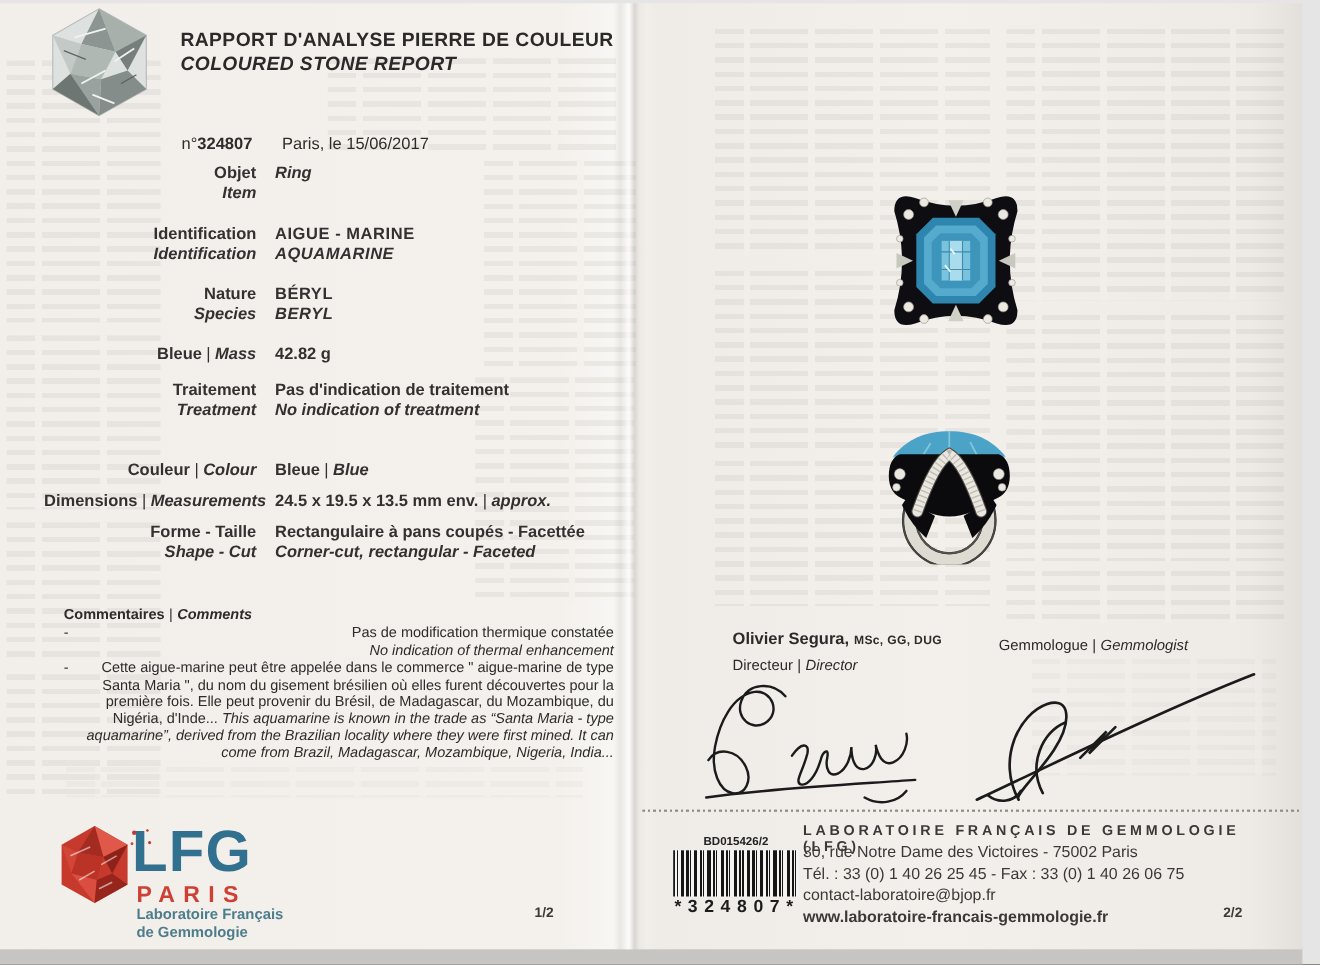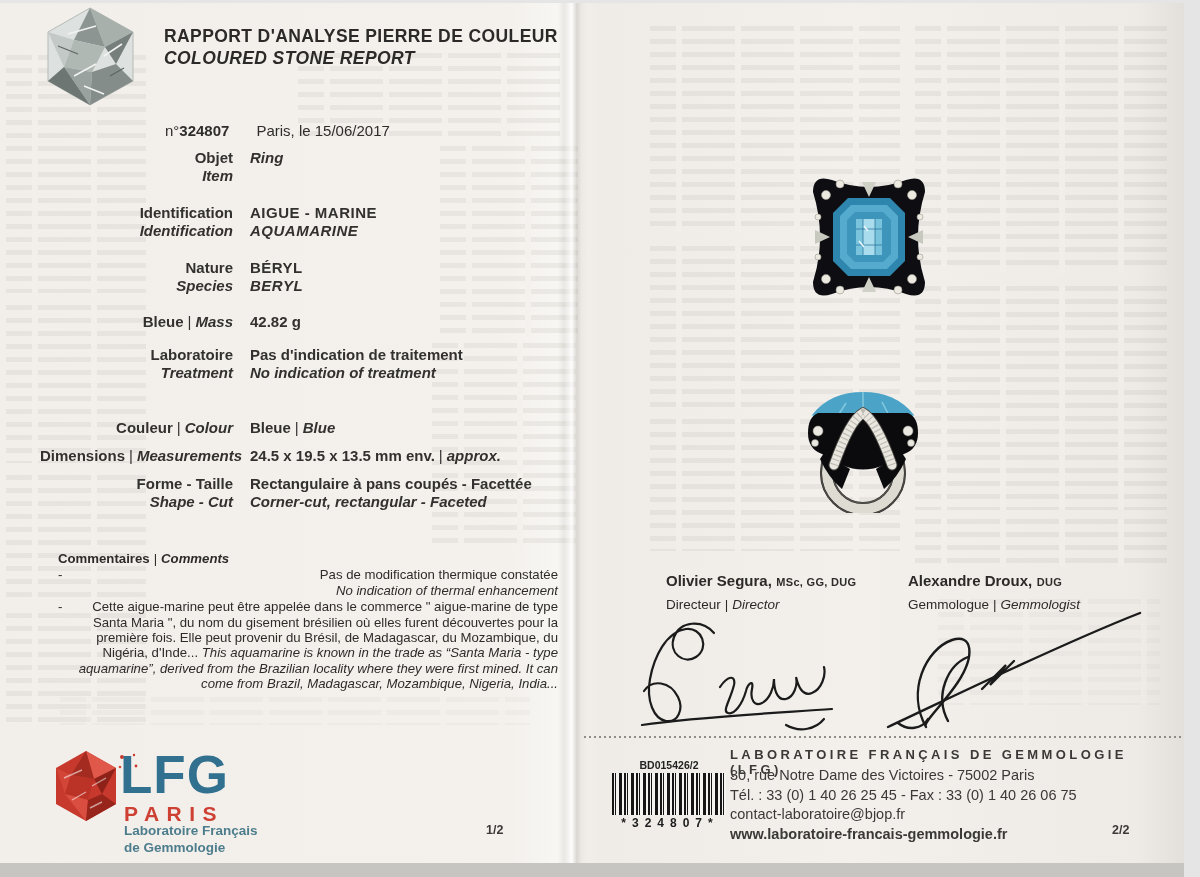--- a/index.html
+++ b/index.html
@@ -43,21 +43,21 @@
   .sig-name{font-size:15px;font-weight:700;color:#2c2a28;}
   .sig-degrees{font-size:11px;font-weight:700;letter-spacing:.3px;}
   .sig-title{font-size:13.5px;margin-top:7px;color:#2c2a28;}
 
   .dotted{position:absolute;left:584px;top:733px;width:598px;height:2px;
           background:repeating-linear-gradient(90deg,#8f8c86 0 2px,rgba(0,0,0,0) 2px 5px);}
 
   .bc-label{position:absolute;left:613px;top:756px;width:112px;text-align:center;font-size:10.5px;font-weight:700;color:#222;}
   .bc-bars{position:absolute;left:612px;top:770px;width:114px;height:42px;background-color:#f6f4f0;
            background-image:repeating-linear-gradient(90deg,#161616 0 2px,rgba(0,0,0,0) 2px 3px,#161616 3px 4px,rgba(0,0,0,0) 4px 7px,#161616 7px 10px,rgba(0,0,0,0) 10px 12px);}
-  .bc-digits{position:absolute;left:610px;top:813px;width:120px;text-align:center;font-size:12px;font-weight:700;letter-spacing:6px;color:#1c1c1c;}
+  .bc-digits{position:absolute;left:610px;top:813px;width:120px;text-align:center;font-size:16px;font-weight:700;letter-spacing:6px;color:#1c1c1c;}
 
   .addr{position:absolute;left:730px;top:744px;color:#3b3937;}
   .addr .lab{font-size:13px;font-weight:700;letter-spacing:3.4px;height:20px;}
   .addr .ln{font-size:14.5px;height:19.5px;}
   .addr .web{font-weight:700;}
 </style>
 </head>
 <body>
 
 <div class="scan">
@@ -139,21 +139,21 @@
 
     <div>
       <div class="f-label" style="top:310px;">
         <span>Bleue</span><span class="pipe">|</span><span class="en">Mass</span>
       </div>
       <div class="f-value" style="top:310px;">42.82 g</div>
     </div>
 
     <div>
       <div class="f-label" style="top:343px;">
-        <div>Laboratoire</div>
+        <div>Traitement</div>
         <div class="en">Treatment</div>
       </div>
       <div class="f-value" style="top:343px;">
         <div>Pas d'indication de traitement</div>
         <div class="en">No indication of treatment</div>
       </div>
     </div>
 
     <div>
       <div class="f-label" style="top:416px;">
@@ -283,24 +283,20 @@
       <div>
         <span class="sig-name">Olivier Segura,</span>
         <span class="sig-degrees">MSc, GG, DUG</span>
       </div>
       <div class="sig-title">
         <span>Directeur</span><span class="pipe">|</span><span class="en">Director</span>
       </div>
     </div>
 
     <div class="sig-block" style="left:908px;top:569px;">
-      <div>
-        <span class="sig-name">Alexandre Droux,</span>
-        <span class="sig-degrees">DUG</span>
-      </div>
       <div class="sig-title">
         <span>Gemmologue</span><span class="pipe">|</span><span class="en">Gemmologist</span>
       </div>
     </div>
 
     <svg class="abs" style="left:636px;top:610px;" width="250" height="125" viewBox="0 0 250 125">
       <g fill="none" stroke="#1b1b1b" stroke-width="2.2" stroke-linecap="round">
         <path d="M78,20 C66,6 44,8 38,24 C32,40 48,52 60,44 C74,35 66,14 50,16 C30,19 18,44 14,66 C10,88 18,106 30,108 C42,110 48,96 42,84 C34,68 16,66 8,78"></path>
         <path d="M84,74 C92,62 100,62 98,72 C94,88 86,98 92,100 C98,102 106,92 110,78 C112,70 118,66 116,76 C114,86 118,94 126,90 C134,86 138,74 138,66 C138,74 140,88 150,86 C158,84 162,72 160,64 C162,72 166,84 176,80 C186,76 190,62 188,54"></path>
         <path d="M6,112 C60,104 140,100 196,96"></path>

